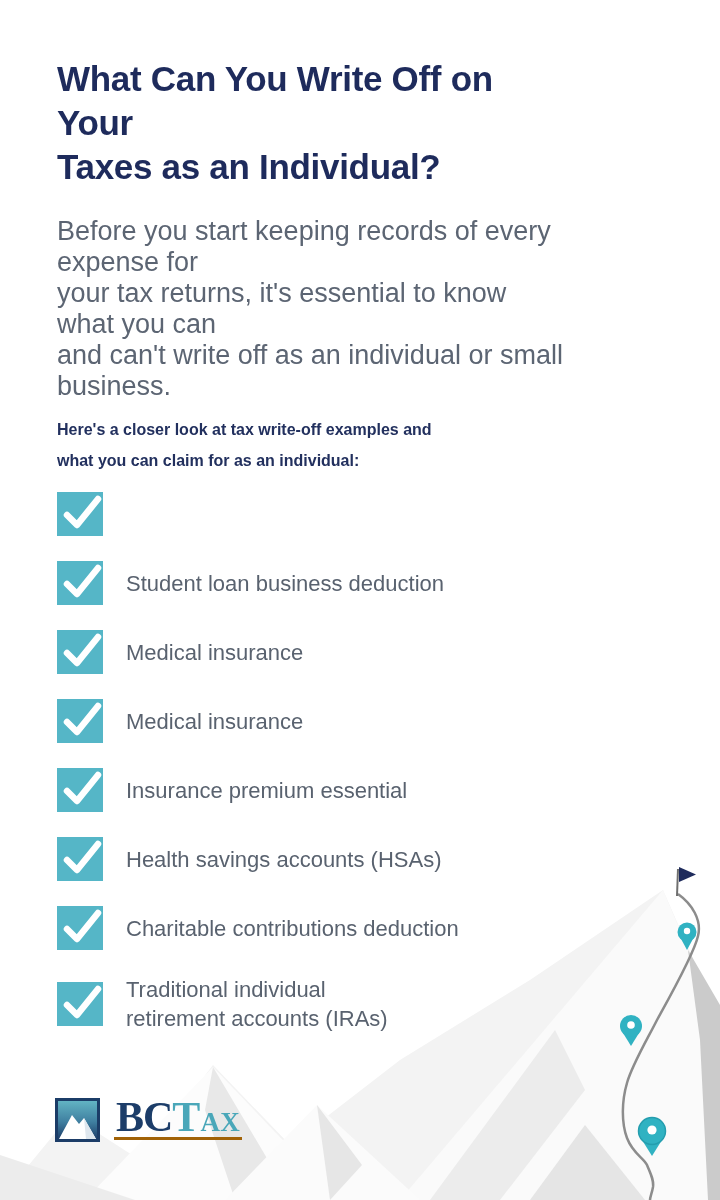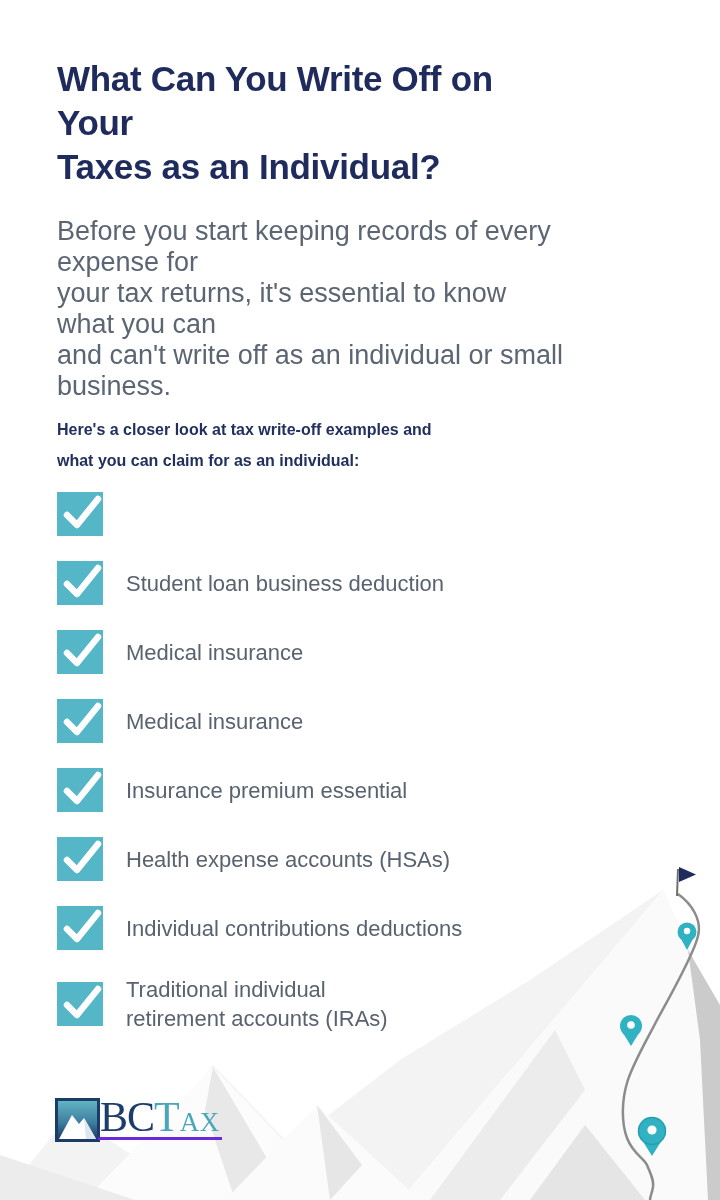--- a/index.html
+++ b/index.html
@@ -28,23 +28,23 @@
     background:#55b6c7;position:relative;
   }
   .checkbox svg{position:absolute;left:0;top:0;overflow:visible;}
   .check-label{
     color:#59626f;font-size:22px;line-height:29px;white-space:pre-line;
   }
   .scene{position:absolute;left:0;top:860px;width:720px;height:340px;z-index:0;}
   .logo{position:absolute;left:55px;top:1098px;z-index:2;width:230px;height:50px;}
   .logo-icon{position:absolute;left:0;top:0;}
   .logo-text{
-    position:absolute;left:43px;top:1px;height:37px;
-    border-bottom:3px solid #6d28d9;padding:0 2px 1px 2px;
-    font-family:"Liberation Serif", serif;font-weight:400;line-height:37px;
+    position:absolute;left:59px;top:1px;height:37px;
+    border-bottom:3px solid #a16207;padding:0 2px 1px 2px;
+    font-family:"Liberation Serif", serif;font-weight:700;line-height:37px;
     white-space:nowrap;
   }
   .logo-bc{font-size:42px;color:#1c3d69;letter-spacing:-1px;}
   .logo-t{font-size:42px;color:#4aa7b9;}
   .logo-ax{font-size:27px;color:#4aa7b9;letter-spacing:0.5px;}
 </style>
 </head>
 <body>
 
 <svg class="scene" viewBox="0 0 720 340" aria-hidden="true">
@@ -134,29 +134,29 @@
           </svg>
         </span>
       <span class="check-label">Insurance premium essential</span>
     </div>
     <div class="check-row">
       <span class="checkbox">
           <svg width="46" height="44" viewBox="0 0 46 44">
             <polyline points="10,23 20,33 41,7" fill="none" stroke="#ffffff" stroke-width="6.5" stroke-linecap="round" stroke-linejoin="round"></polyline>
           </svg>
         </span>
-      <span class="check-label">Health expense accounts (HSAs)</span>
+      <span class="check-label">Health savings accounts (HSAs)</span>
     </div>
     <div class="check-row">
       <span class="checkbox">
           <svg width="46" height="44" viewBox="0 0 46 44">
             <polyline points="10,23 20,33 41,7" fill="none" stroke="#ffffff" stroke-width="6.5" stroke-linecap="round" stroke-linejoin="round"></polyline>
           </svg>
         </span>
-      <span class="check-label">Individual contributions deductions</span>
+      <span class="check-label">Charitable contributions deduction</span>
     </div>
     <div class="check-row">
       <span class="checkbox">
           <svg width="46" height="44" viewBox="0 0 46 44">
             <polyline points="10,23 20,33 41,7" fill="none" stroke="#ffffff" stroke-width="6.5" stroke-linecap="round" stroke-linejoin="round"></polyline>
           </svg>
         </span>
       <span class="check-label">Traditional individual
 retirement accounts (IRAs)</span>
     </div>

